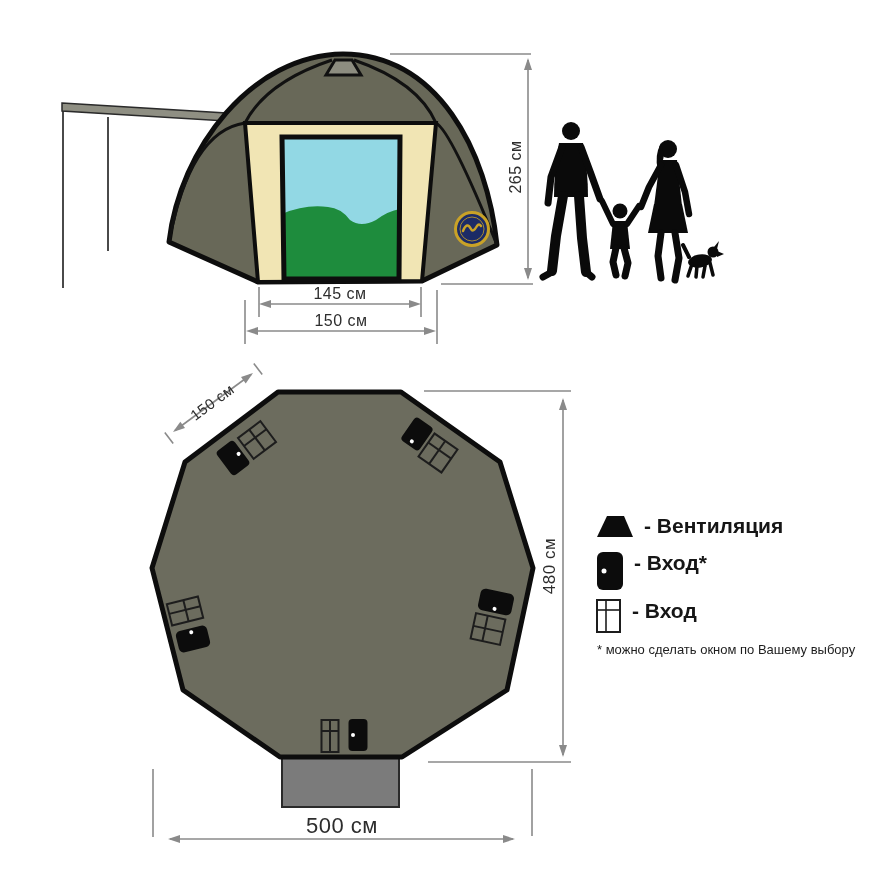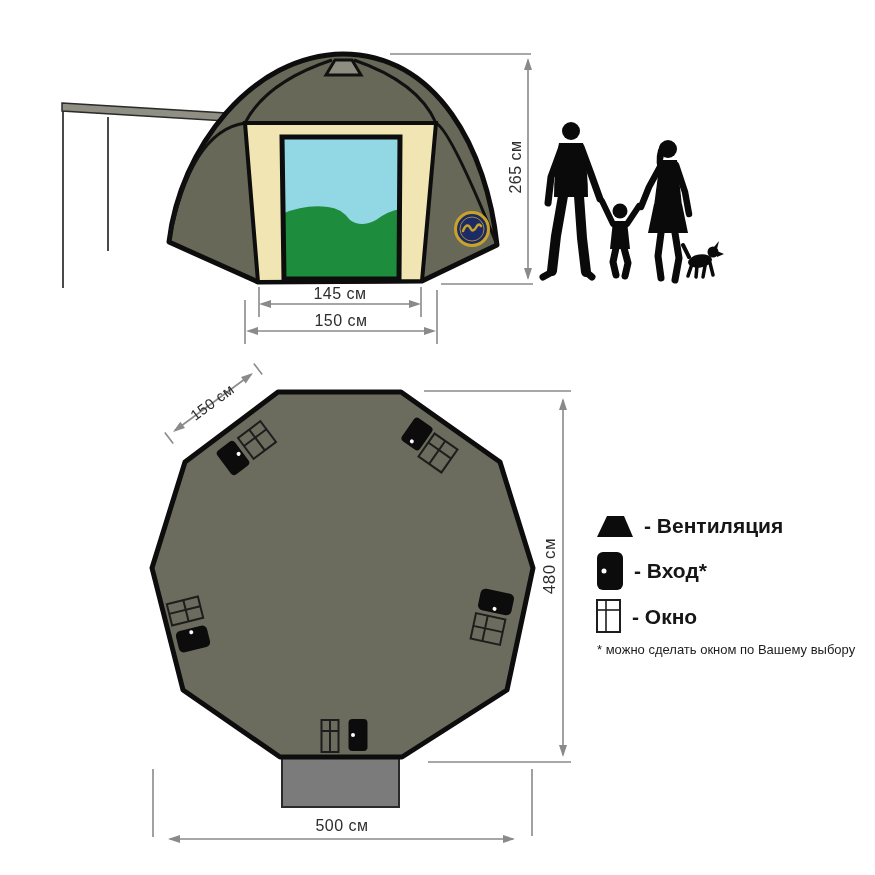--- a/index.html
+++ b/index.html
@@ -7,21 +7,21 @@
     position:relative;width:875px;height:875px;background:#ffffff;overflow:hidden;
     font-family:"Liberation Sans", sans-serif;
   }
   #drawing{position:absolute;left:0;top:0;}
   .dim-label{
     position:absolute;color:#2d2d2d;font-size:16px;white-space:nowrap;
     transform:translate(-50%,-50%);letter-spacing:0.5px;
   }
   .dim-label.rot90{transform:translate(-50%,-50%) rotate(-90deg);}
   .dim-label.rot37{transform:translate(-50%,-50%) rotate(-36.5deg);}
-  .legend-row{position:absolute;display:flex;align-items:center;gap:10px;}
+  .legend-row{position:absolute;display:flex;gap:10px;}
   .legend-row .lbl{font-size:21px;font-weight:600;color:#161616;white-space:nowrap;}
   #legend-note{position:absolute;font-size:13px;font-weight:400;color:#1d1d1d;white-space:nowrap;}
 </style>
 </head>
 <body>
 
 <div id="canvas">
 
 <svg id="drawing" width="875" height="875" viewBox="0 0 875 875">
 
@@ -210,21 +210,21 @@
           <polygon points="515,839 503,835 503,843"></polygon>
     </g>
   </g>
 </svg>
 
 <span class="dim-label" style="left:340px;top:294px;text-align:right;">145 см</span>
 <span class="dim-label" style="left:341px;top:321px;">150 см</span>
 <span class="dim-label rot90" style="left:516px;top:167px;">265 см</span>
 <span class="dim-label rot37" style="left:212px;top:402px;font-size:15px;">150 см</span>
 <span class="dim-label rot90" style="left:550px;top:566px;font-size:17px;">480 см</span>
-<span class="dim-label" style="left:342px;top:826px;font-size:16px;">500 см</span>
+<span class="dim-label" style="left:342px;top:826px;font-size:22px;">500 см</span>
 
 <div class="legend-row" style="left:596px;top:514px;">
   <svg width="38" height="24">
     <polygon points="1,23 37,23 28,2 11,2" fill="#0c0c0c"></polygon>
   </svg>
   <span class="lbl">- Вентиляция</span>
 </div>
 
 <div class="legend-row" style="left:596px;top:551px;">
   <svg width="28" height="40">
@@ -233,18 +233,18 @@
   </svg>
   <span class="lbl">- Вход*</span>
 </div>
 
 <div class="legend-row" style="left:596px;top:599px;">
   <svg width="26" height="35">
     <rect x="1" y="1" width="23" height="32" fill="#ffffff" stroke="#1d1d1d" stroke-width="2"></rect>
     <line x1="10" y1="1" x2="10" y2="33" stroke="#1d1d1d" stroke-width="1.6"></line>
     <line x1="1" y1="11" x2="24" y2="11" stroke="#1d1d1d" stroke-width="1.6"></line>
   </svg>
-  <span class="lbl">- Окно</span>
+  <span class="lbl">- Вход</span>
 </div>
 
 <div id="legend-note" style="left:597px;top:642px;">* можно сделать окном по Вашему выбору</div>
 
 </div>
 
 </body></html>

